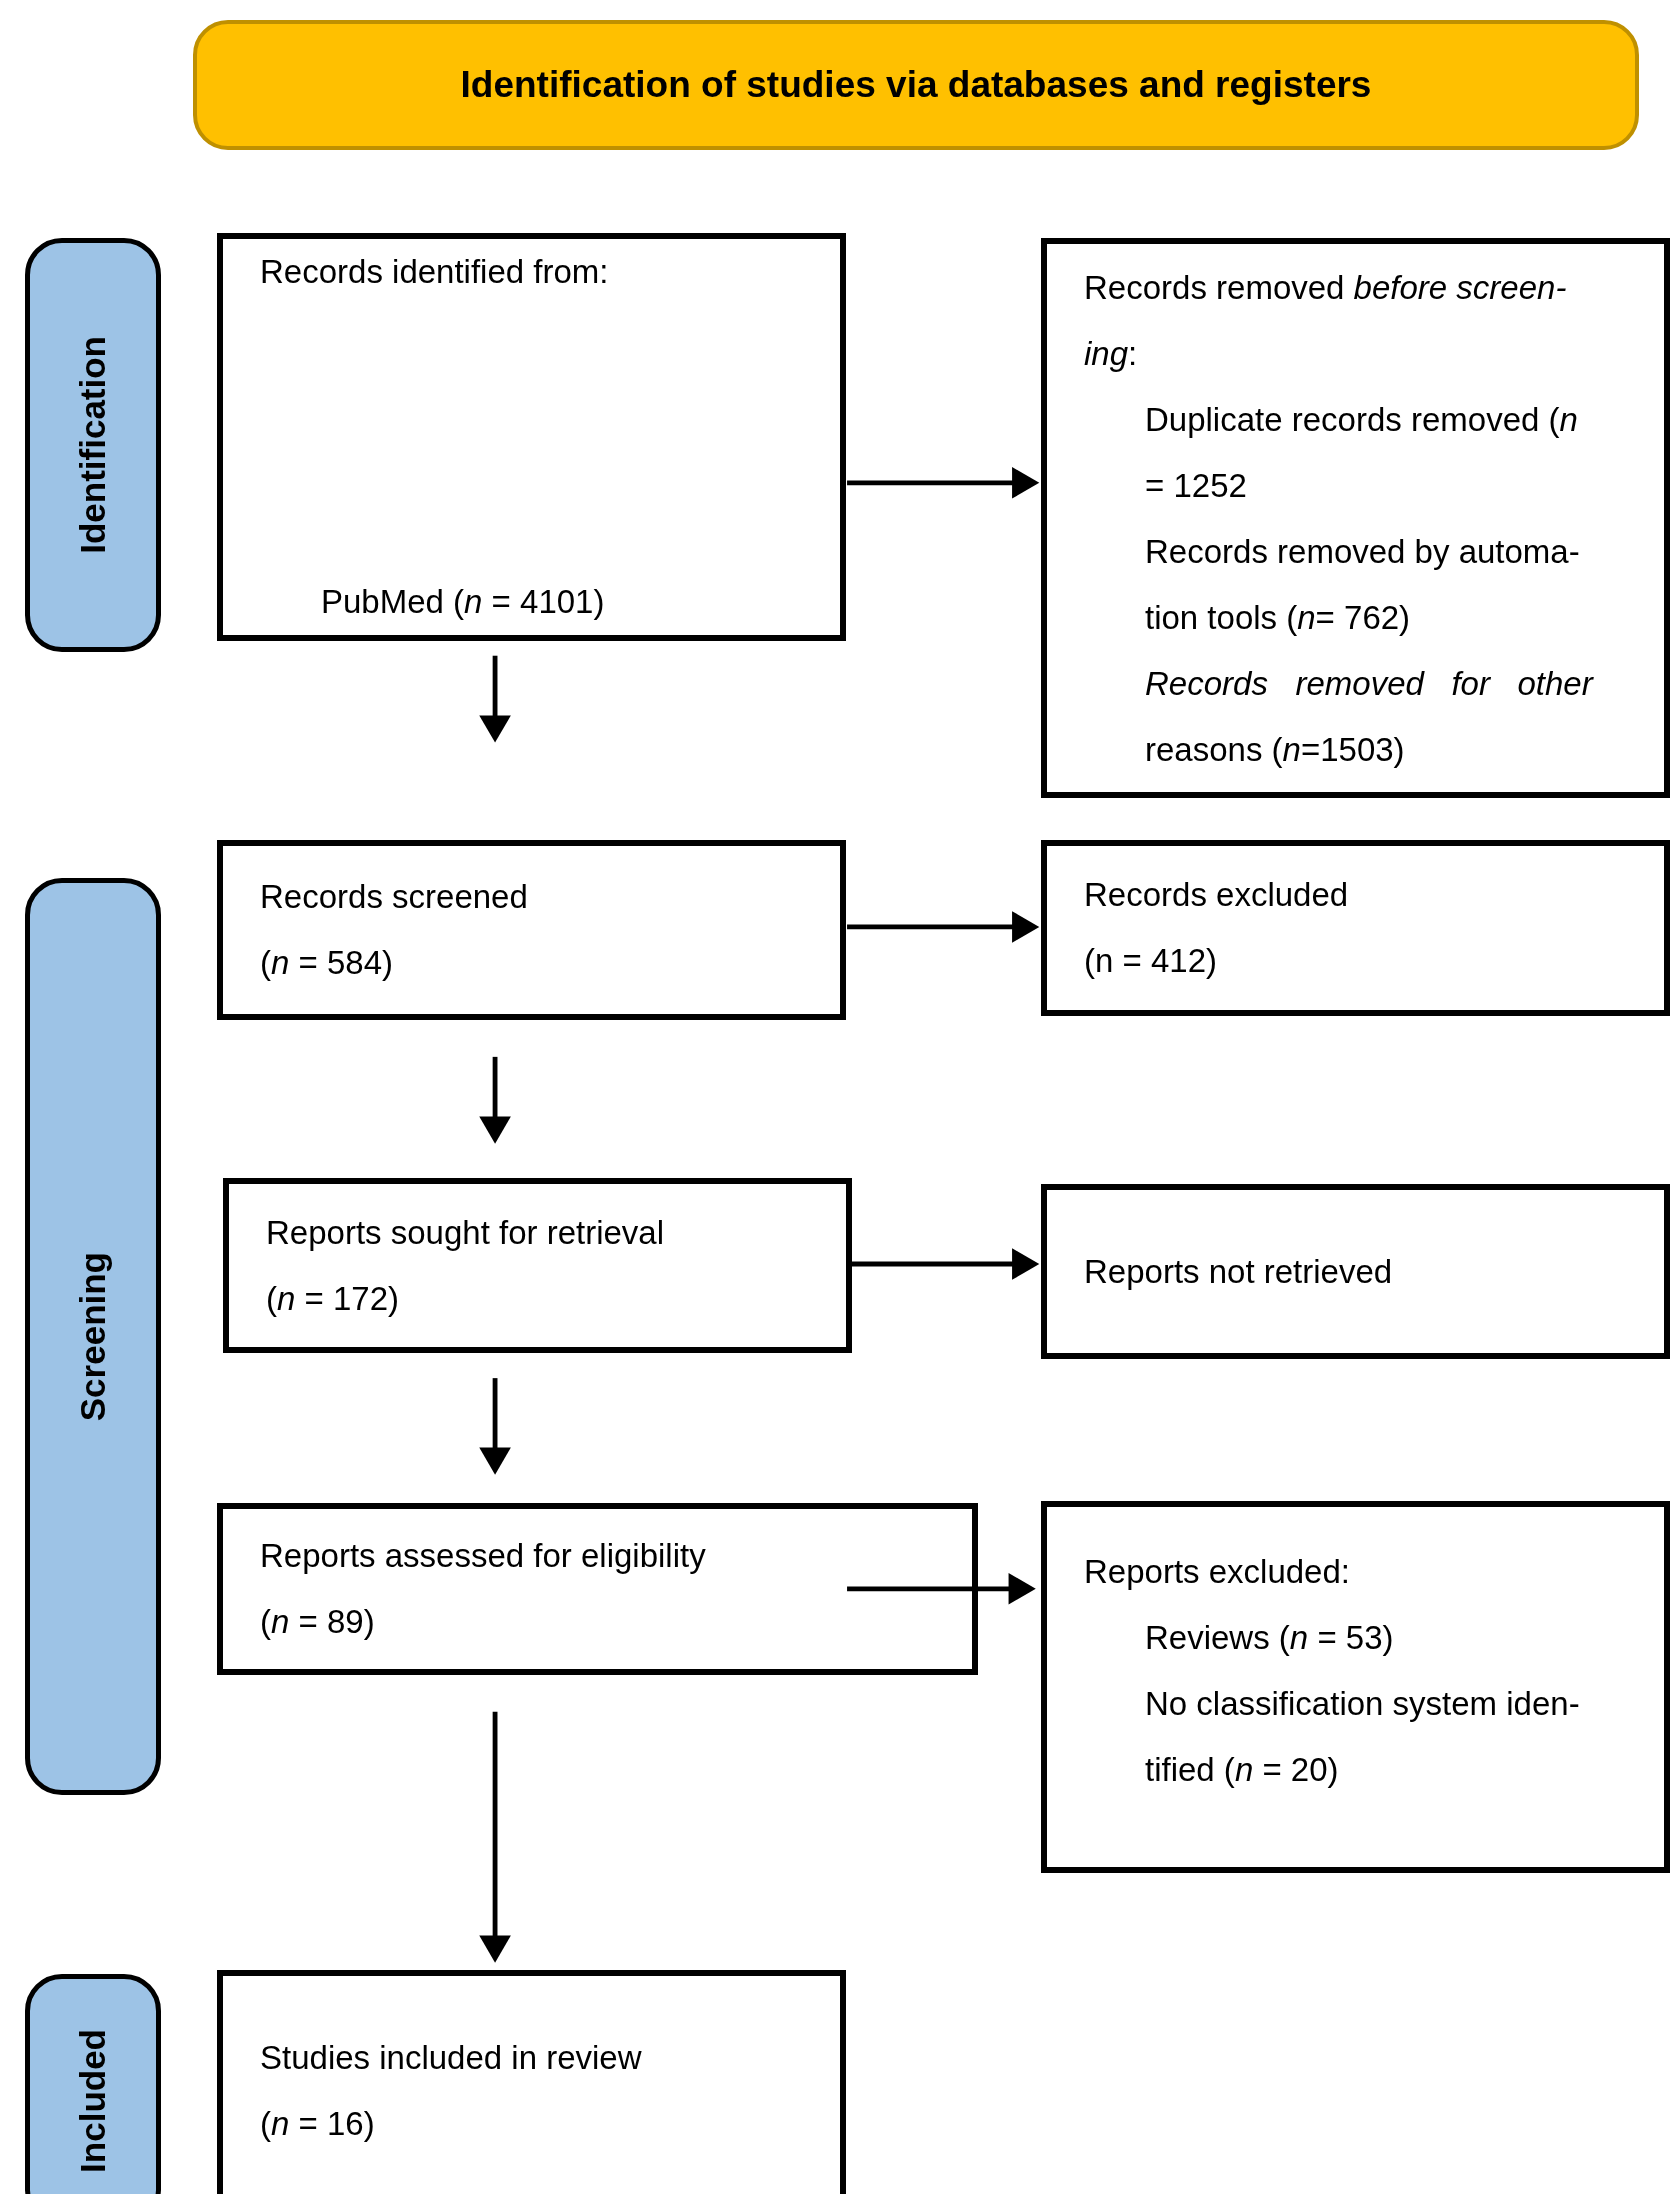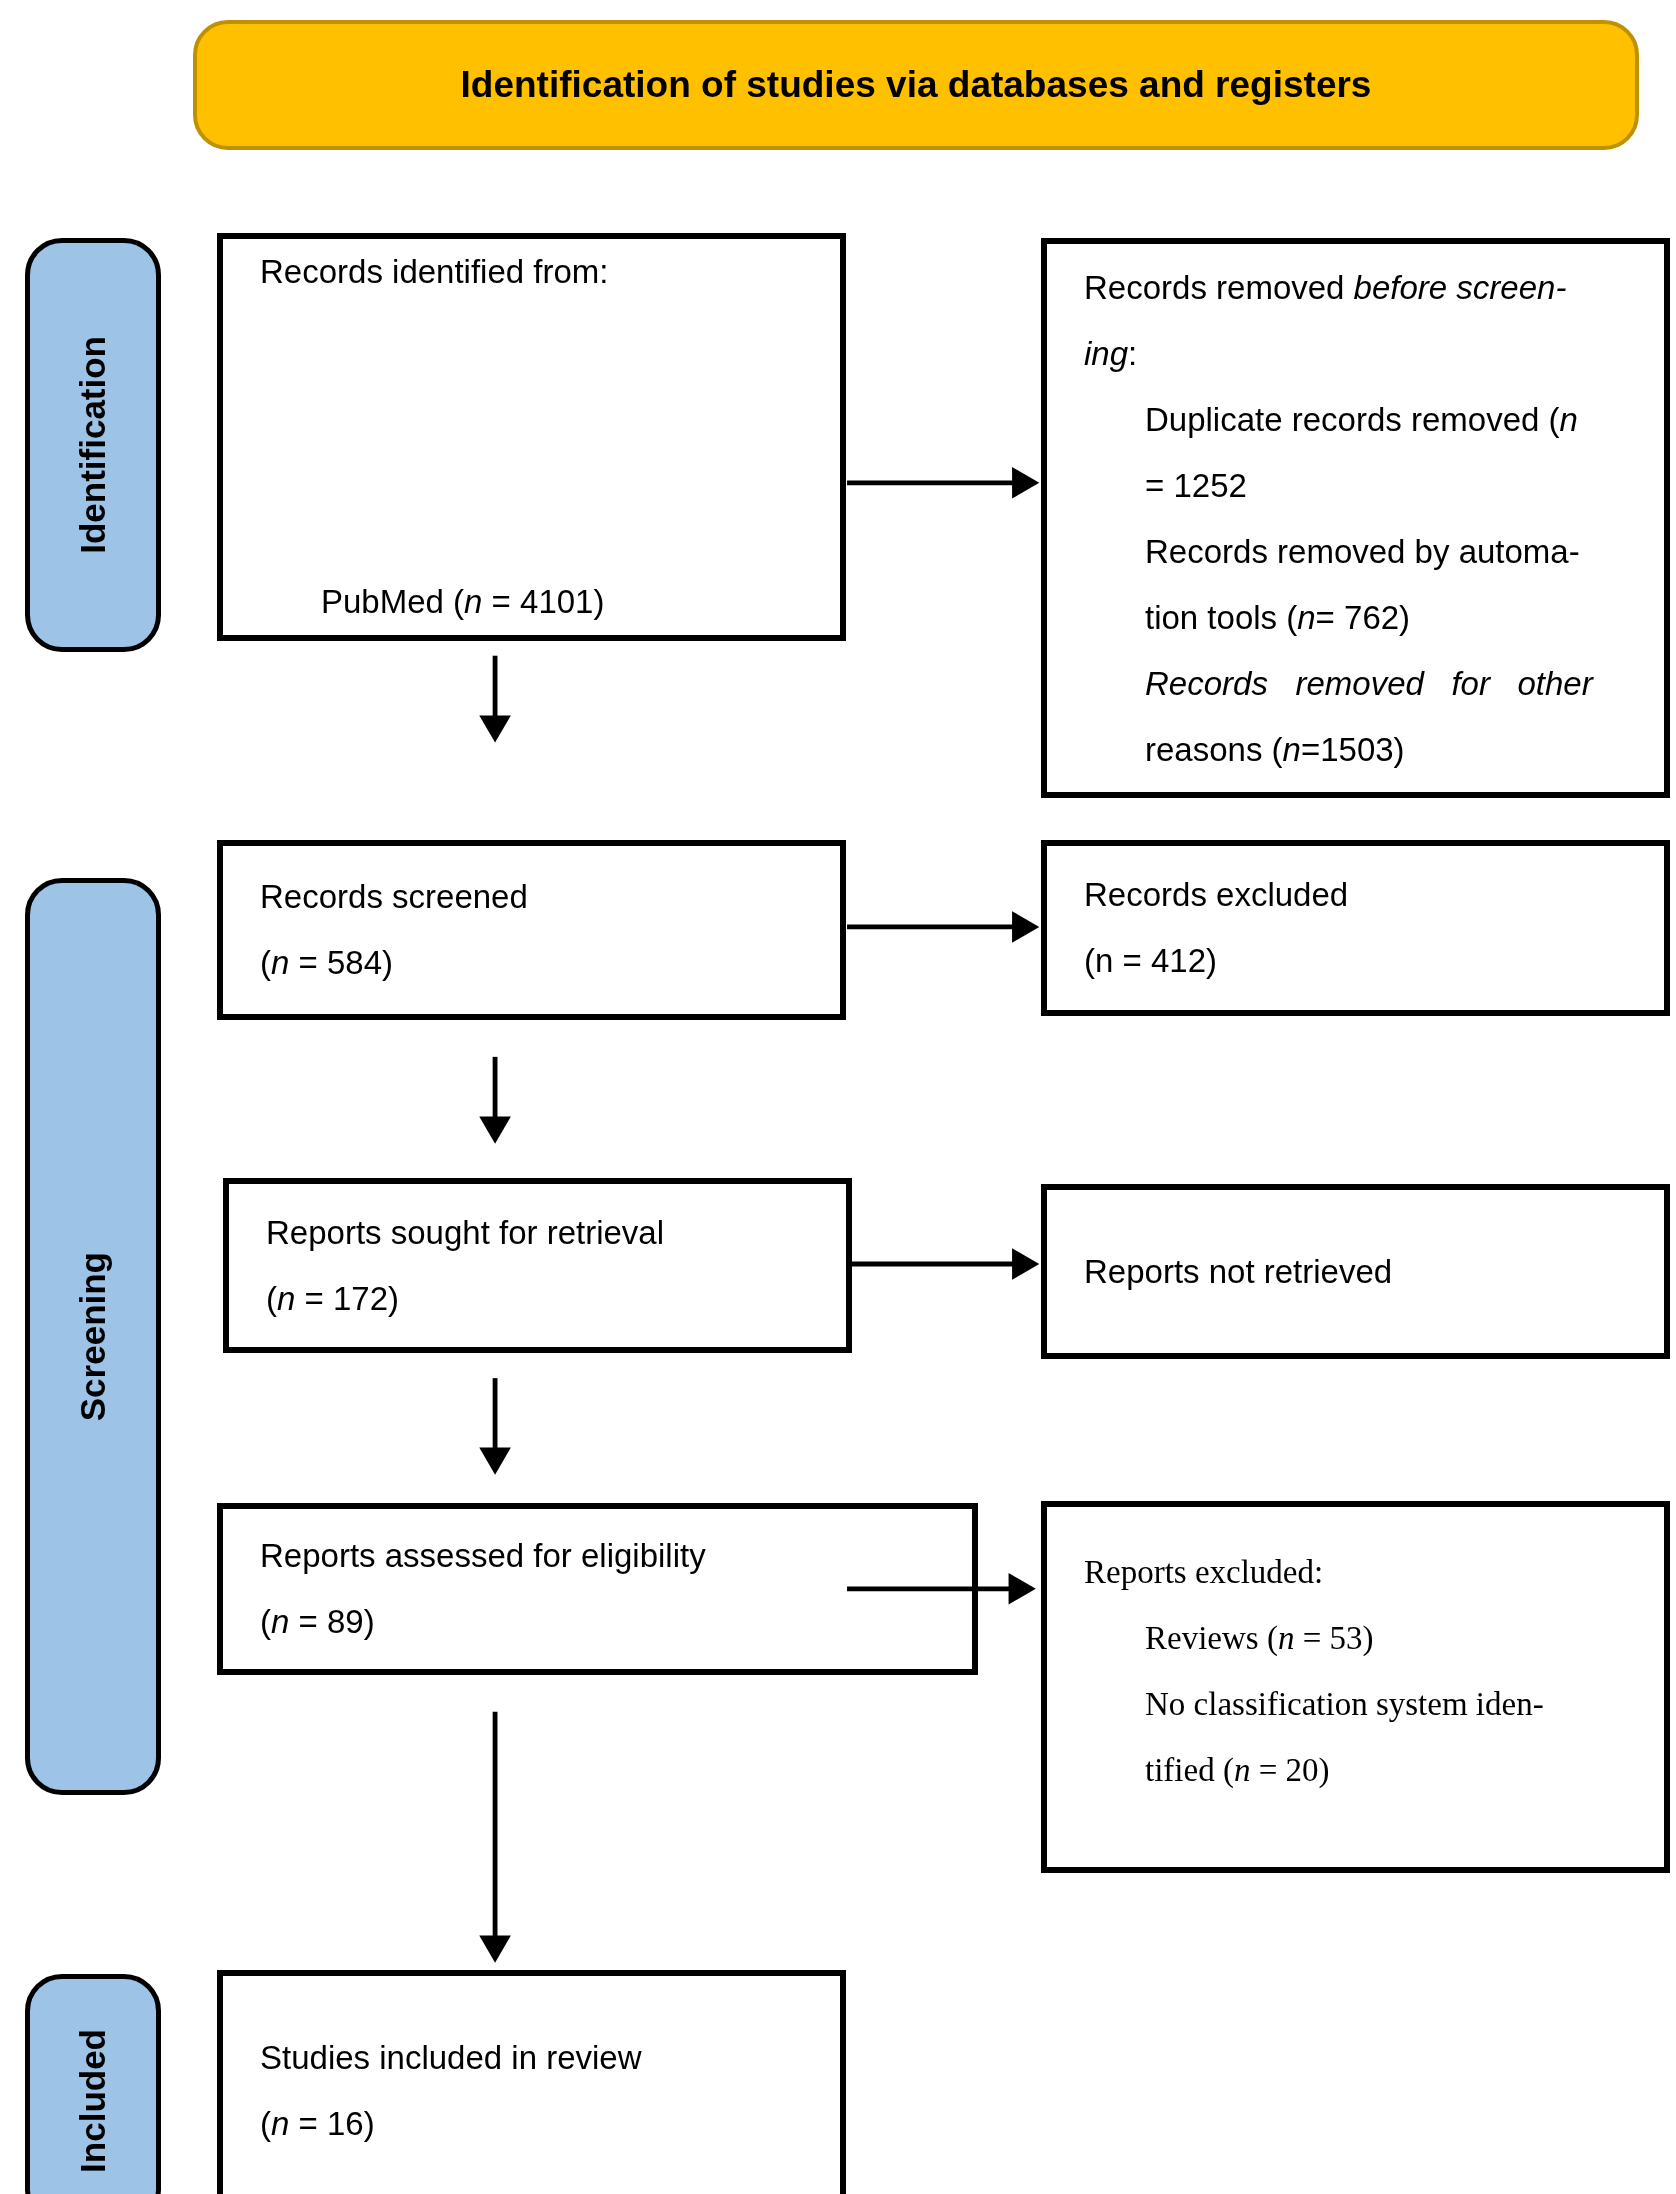--- a/index.html
+++ b/index.html
@@ -106,21 +106,21 @@
 
   <div class="wbox pad vcenter" style="left:1041px; top:840px; width:629px; height:176px;">
       <div class="line"><span>Records excluded</span></div>
       <div class="line"><span>(n = 412)</span></div>
     </div>
 
   <div class="wbox pad vcenter" style="left:1041px; top:1184px; width:629px; height:175px;">
       <div class="line"><span>Reports not retrieved</span></div>
     </div>
 
-  <div class="wbox pad" style="left:1041px; top:1501px; width:629px; height:372px; padding-top:32px;font-family:Liberation Serif, serif;">
+  <div class="wbox pad" style="left:1041px; top:1501px; width:629px; height:372px; padding-top:32px;">
       <div class="line"><span>Reports excluded:</span></div>
       <div class="line ind"><span>Reviews (</span><em>n</em><span> = 53)</span></div>
       <div class="line ind"><span>No classification system iden-</span></div>
       <div class="line ind"><span>tified (</span><em>n</em><span> = 20)</span></div>
     </div>
 
   <svg class="arrows" viewBox="0 0 3821 5106">
 
     <g>
       <line x1="1930" y1="1100" x2="2312" y2="1100" stroke="#000" stroke-width="11"></line>

